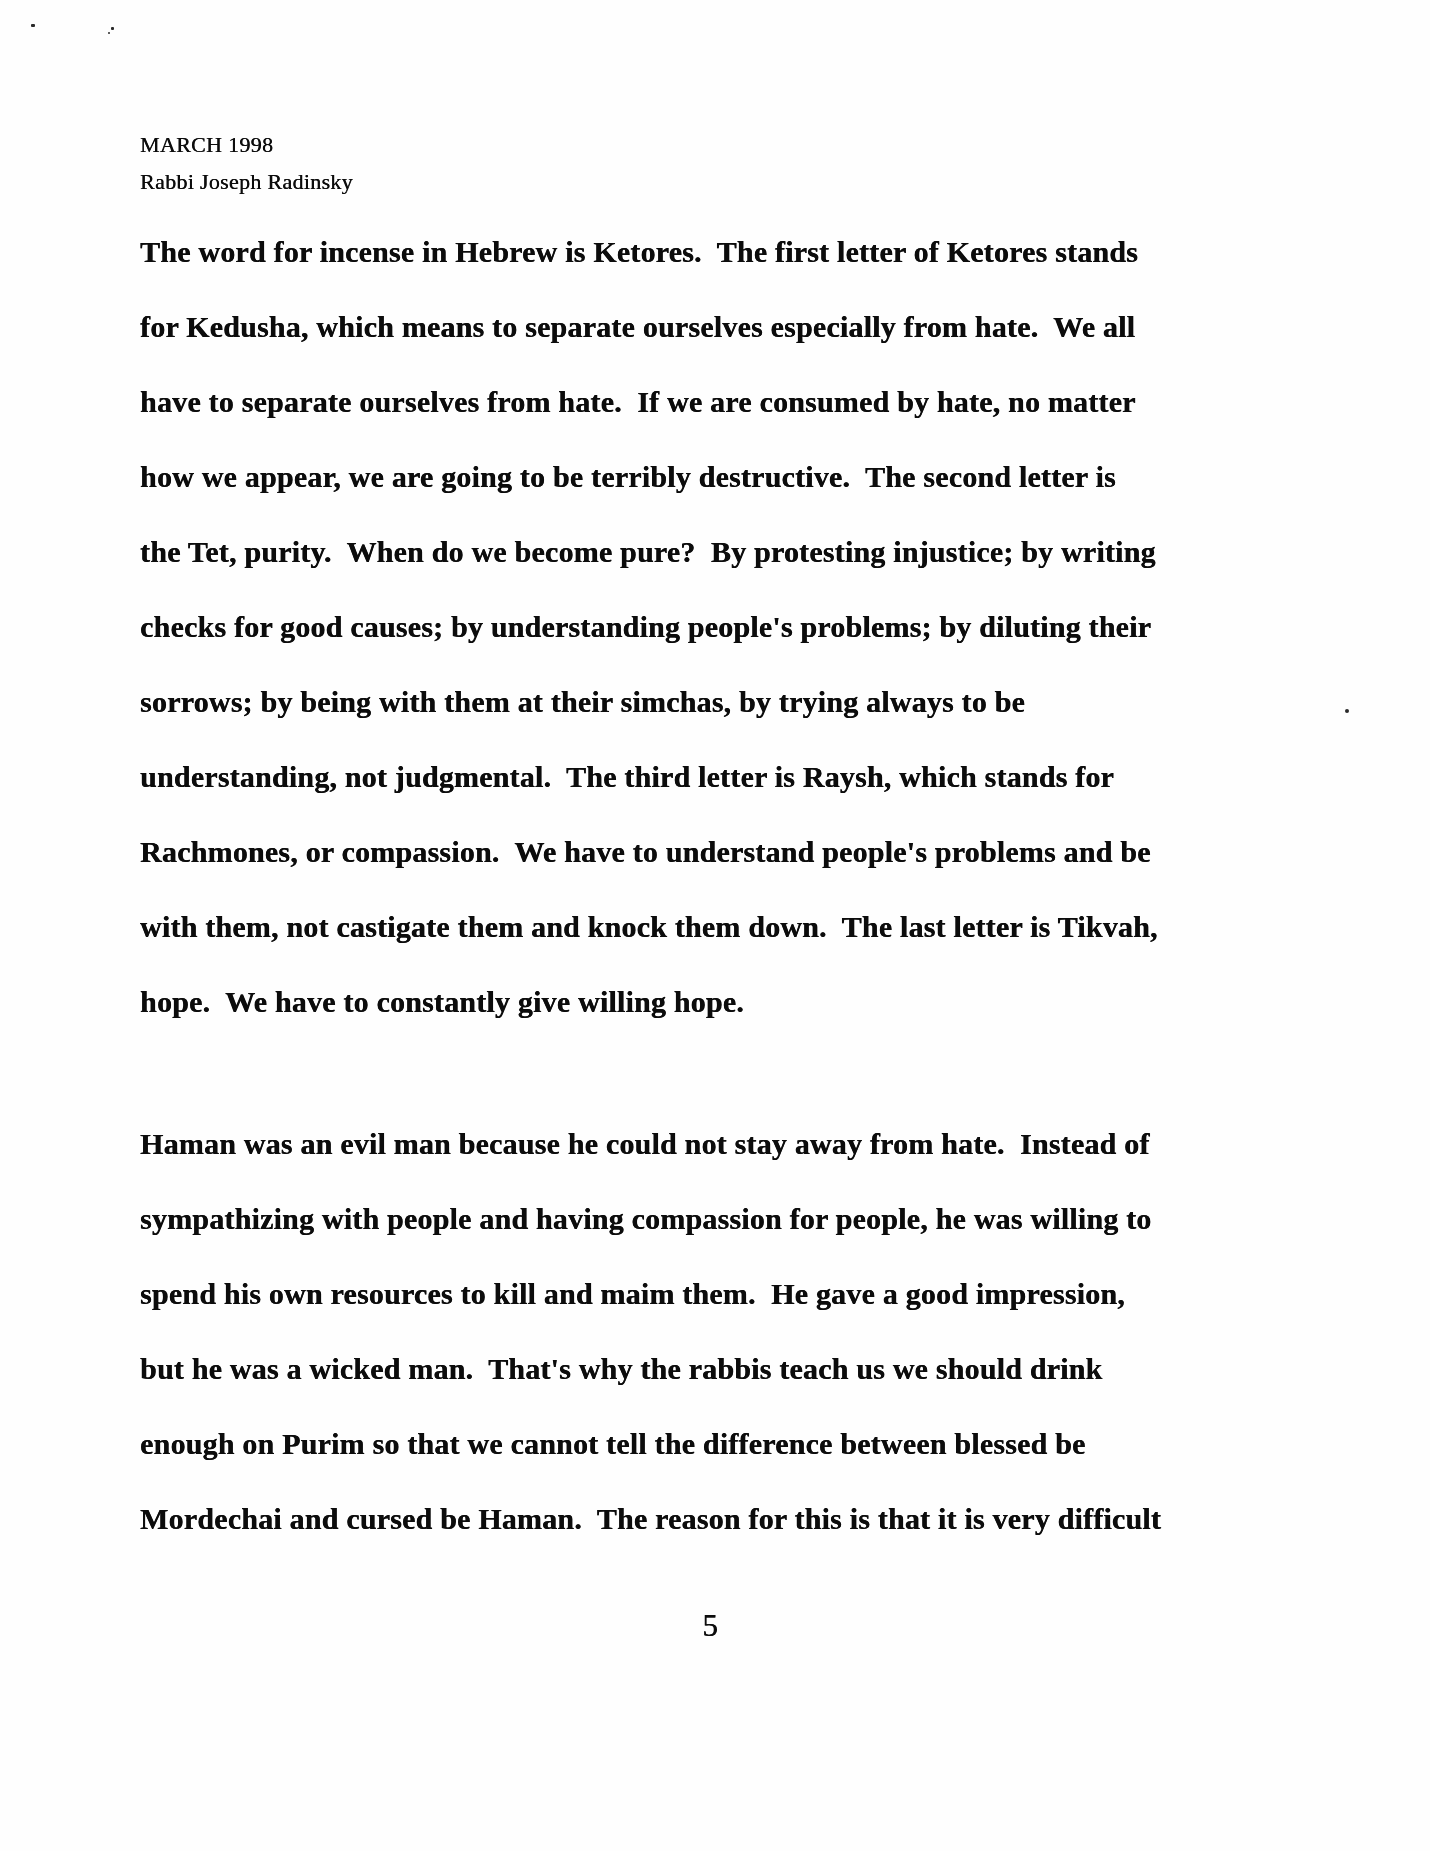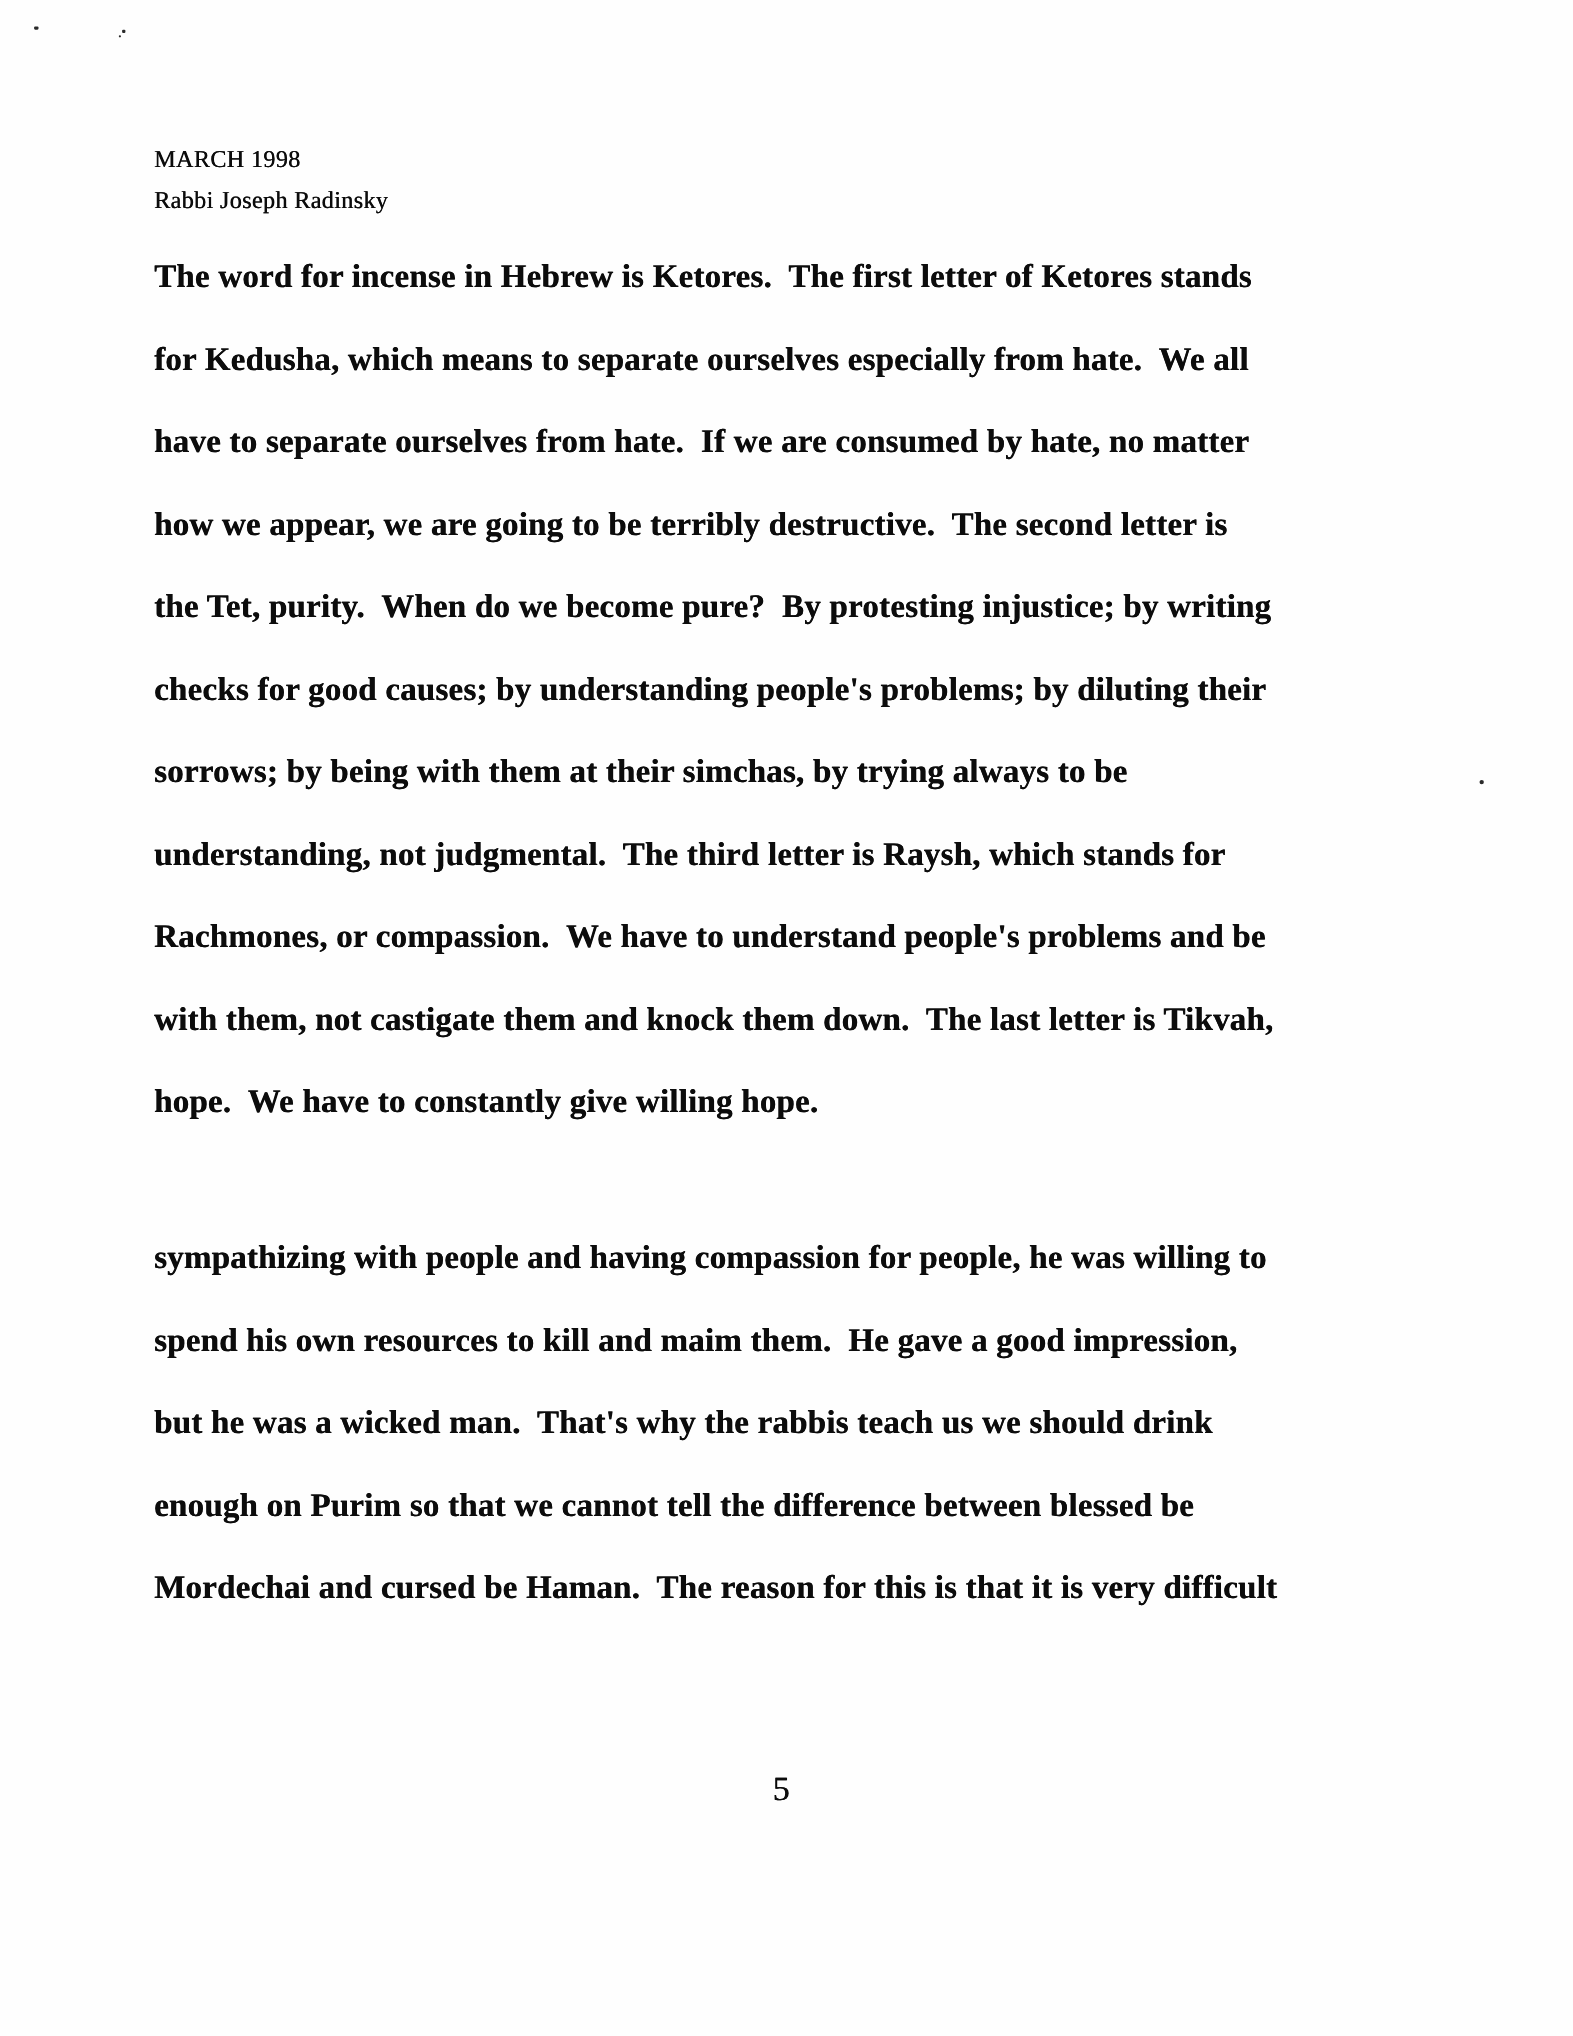--- a/index.html
+++ b/index.html
@@ -88,20 +88,21 @@
     <div class="line">the Tet, purity.  When do we become pure?  By protesting injustice; by writing</div>
     <div class="line">checks for good causes; by understanding people's problems; by diluting their</div>
     <div class="line">sorrows; by being with them at their simchas, by trying always to be</div>
     <div class="line">understanding, not judgmental.  The third letter is Raysh, which stands for</div>
     <div class="line">Rachmones, or compassion.  We have to understand people's problems and be</div>
     <div class="line">with them, not castigate them and knock them down.  The last letter is Tikvah,</div>
     <div class="line">hope.  We have to constantly give willing hope.</div>
   </div>
 
   <div class="para para-2">
+    <div class="line">Haman was an evil man because he could not stay away from hate.  Instead of</div>
     <div class="line">sympathizing with people and having compassion for people, he was willing to</div>
     <div class="line">spend his own resources to kill and maim them.  He gave a good impression,</div>
     <div class="line">but he was a wicked man.  That's why the rabbis teach us we should drink</div>
     <div class="line">enough on Purim so that we cannot tell the difference between blessed be</div>
     <div class="line">Mordechai and cursed be Haman.  The reason for this is that it is very difficult</div>
   </div>
 
   <div class="page-footer">5</div>
 
 </div>

